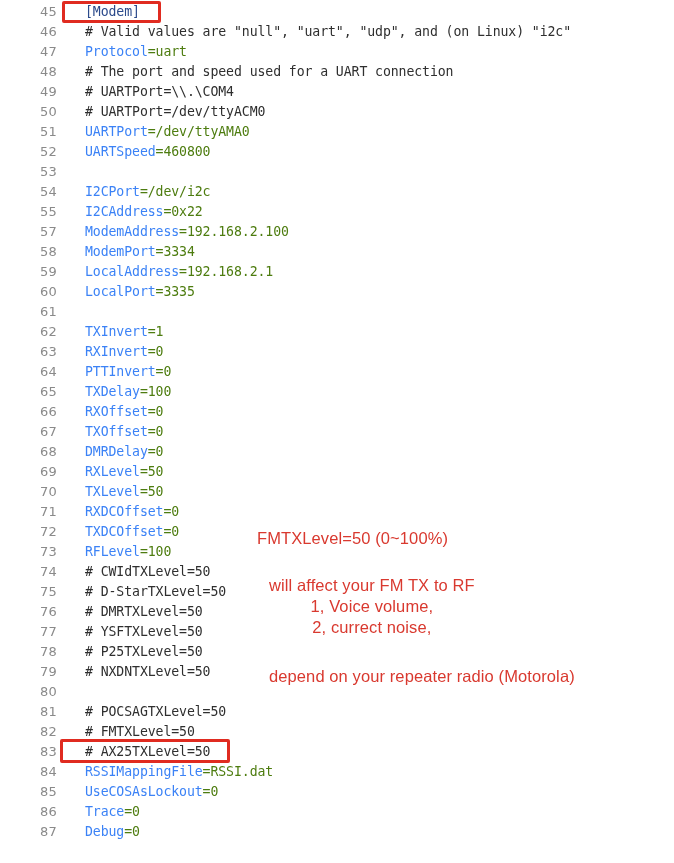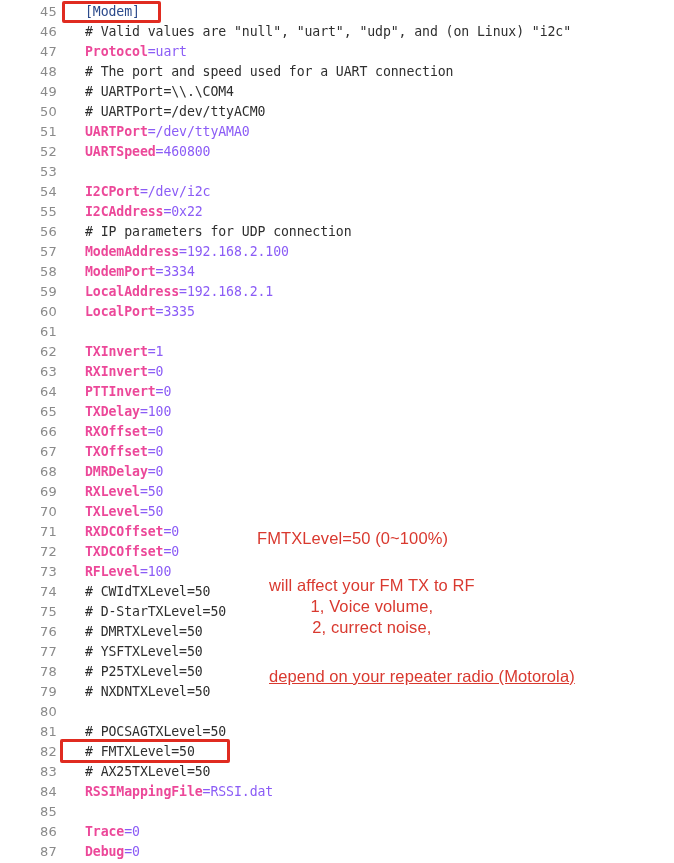--- a/index.html
+++ b/index.html
@@ -43,22 +43,22 @@
     letter-spacing: 0.2px;
   }
   .src {
     position: absolute;
     left: 85px;
     top: 0;
     font-size: 13.2px;
     color: #2f2f2f;
     letter-spacing: -0.1px;
   }
-  .k-key      { color: #ec4899; font-weight: bold; }
-  .k-val      { color: #8b5cf6; }
+  .k-key      { color: #3b82f6; }
+  .k-val      { color: #4d7c0f; }
   .k-comment  { color: #2f2f2f; }
   .k-section  { color: #2b4a8b; }
 
   
   .hl-box {
     position: absolute;
     border: 3px solid #e02b20;
     border-radius: 2px;
     box-sizing: border-box;
     pointer-events: none;
@@ -72,38 +72,37 @@
     font-family: "Liberation Sans", "DejaVu Sans", sans-serif;
     color: #d9392f;
     font-size: 16.5px;
     line-height: 21px;
     white-space: pre;
     letter-spacing: 0.1px;
     margin-top: 20px;
   }
   #annot-title  { left: 257px; top: 508px; }
   #annot-body   { left: 269px; top: 555px; text-align: center; }
-  #annot-footer { left: 269px; top: 646px; text-decoration: underline; }
+  #annot-footer { left: 269px; top: 646px; }
 </style>
 </head>
 <body>
 
 <div id="code-listing">
     <div class="code-line"><span class="ln">45</span><span class="src"><span class="k-section">[Modem]</span></span></div>
     <div class="code-line"><span class="ln">46</span><span class="src"><span class="k-comment"># Valid values are "null", "uart", "udp", and (on Linux) "i2c"</span></span></div>
     <div class="code-line"><span class="ln">47</span><span class="src"><span class="k-key">Protocol</span><span class="k-val">=uart</span></span></div>
     <div class="code-line"><span class="ln">48</span><span class="src"><span class="k-comment"># The port and speed used for a UART connection</span></span></div>
     <div class="code-line"><span class="ln">49</span><span class="src"><span class="k-comment"># UARTPort=\\.\COM4</span></span></div>
     <div class="code-line"><span class="ln">50</span><span class="src"><span class="k-comment"># UARTPort=/dev/ttyACM0</span></span></div>
     <div class="code-line"><span class="ln">51</span><span class="src"><span class="k-key">UARTPort</span><span class="k-val">=/dev/ttyAMA0</span></span></div>
     <div class="code-line"><span class="ln">52</span><span class="src"><span class="k-key">UARTSpeed</span><span class="k-val">=460800</span></span></div>
     <div class="code-line"><span class="ln">53</span></div>
     <div class="code-line"><span class="ln">54</span><span class="src"><span class="k-key">I2CPort</span><span class="k-val">=/dev/i2c</span></span></div>
     <div class="code-line"><span class="ln">55</span><span class="src"><span class="k-key">I2CAddress</span><span class="k-val">=0x22</span></span></div>
-    <div class="code-line"><span class="ln">56</span><span class="src"><span class="k-comment"># IP parameters for UDP connection</span></span></div>
     <div class="code-line"><span class="ln">57</span><span class="src"><span class="k-key">ModemAddress</span><span class="k-val">=192.168.2.100</span></span></div>
     <div class="code-line"><span class="ln">58</span><span class="src"><span class="k-key">ModemPort</span><span class="k-val">=3334</span></span></div>
     <div class="code-line"><span class="ln">59</span><span class="src"><span class="k-key">LocalAddress</span><span class="k-val">=192.168.2.1</span></span></div>
     <div class="code-line"><span class="ln">60</span><span class="src"><span class="k-key">LocalPort</span><span class="k-val">=3335</span></span></div>
     <div class="code-line"><span class="ln">61</span><span class="src"><span class="k-val"></span></span></div>
     <div class="code-line"><span class="ln">62</span><span class="src"><span class="k-key">TXInvert</span><span class="k-val">=1</span></span></div>
     <div class="code-line"><span class="ln">63</span><span class="src"><span class="k-key">RXInvert</span><span class="k-val">=0</span></span></div>
     <div class="code-line"><span class="ln">64</span><span class="src"><span class="k-key">PTTInvert</span><span class="k-val">=0</span></span></div>
     <div class="code-line"><span class="ln">65</span><span class="src"><span class="k-key">TXDelay</span><span class="k-val">=100</span></span></div>
     <div class="code-line"><span class="ln">66</span><span class="src"><span class="k-key">RXOffset</span><span class="k-val">=0</span></span></div>
@@ -118,21 +117,21 @@
     <div class="code-line"><span class="ln">75</span><span class="src"><span class="k-comment"># D-StarTXLevel=50</span></span></div>
     <div class="code-line"><span class="ln">76</span><span class="src"><span class="k-comment"># DMRTXLevel=50</span></span></div>
     <div class="code-line"><span class="ln">77</span><span class="src"><span class="k-comment"># YSFTXLevel=50</span></span></div>
     <div class="code-line"><span class="ln">78</span><span class="src"><span class="k-comment"># P25TXLevel=50</span></span></div>
     <div class="code-line"><span class="ln">79</span><span class="src"><span class="k-comment"># NXDNTXLevel=50</span></span></div>
     <div class="code-line"><span class="ln">80</span></div>
     <div class="code-line"><span class="ln">81</span><span class="src"><span class="k-comment"># POCSAGTXLevel=50</span></span></div>
     <div class="code-line"><span class="ln">82</span><span class="src"><span class="k-comment"># FMTXLevel=50</span></span></div>
     <div class="code-line"><span class="ln">83</span><span class="src"><span class="k-comment"># AX25TXLevel=50</span></span></div>
     <div class="code-line"><span class="ln">84</span><span class="src"><span class="k-key">RSSIMappingFile</span><span class="k-val">=RSSI.dat</span></span></div>
-    <div class="code-line"><span class="ln">85</span></div>
+    <div class="code-line"><span class="ln">85</span><span class="src"><span class="k-key">UseCOSAsLockout</span><span class="k-val">=0</span></span></div>
     <div class="code-line"><span class="ln">86</span><span class="src"><span class="k-key">Trace</span><span class="k-val">=0</span></span></div>
     <div class="code-line"><span class="ln">87</span><span class="src"><span class="k-key">Debug</span><span class="k-val">=0</span></span></div>
   </div>
 
 <div class="hl-box" id="hl-modem"></div>
 <div class="hl-box" id="hl-fmtxlevel"></div>
 
 <div class="annot" id="annot-title">FMTXLevel=50 (0~100%)</div>
 <div class="annot" id="annot-body">will affect your FM TX to RF
 1, Voice volume,

